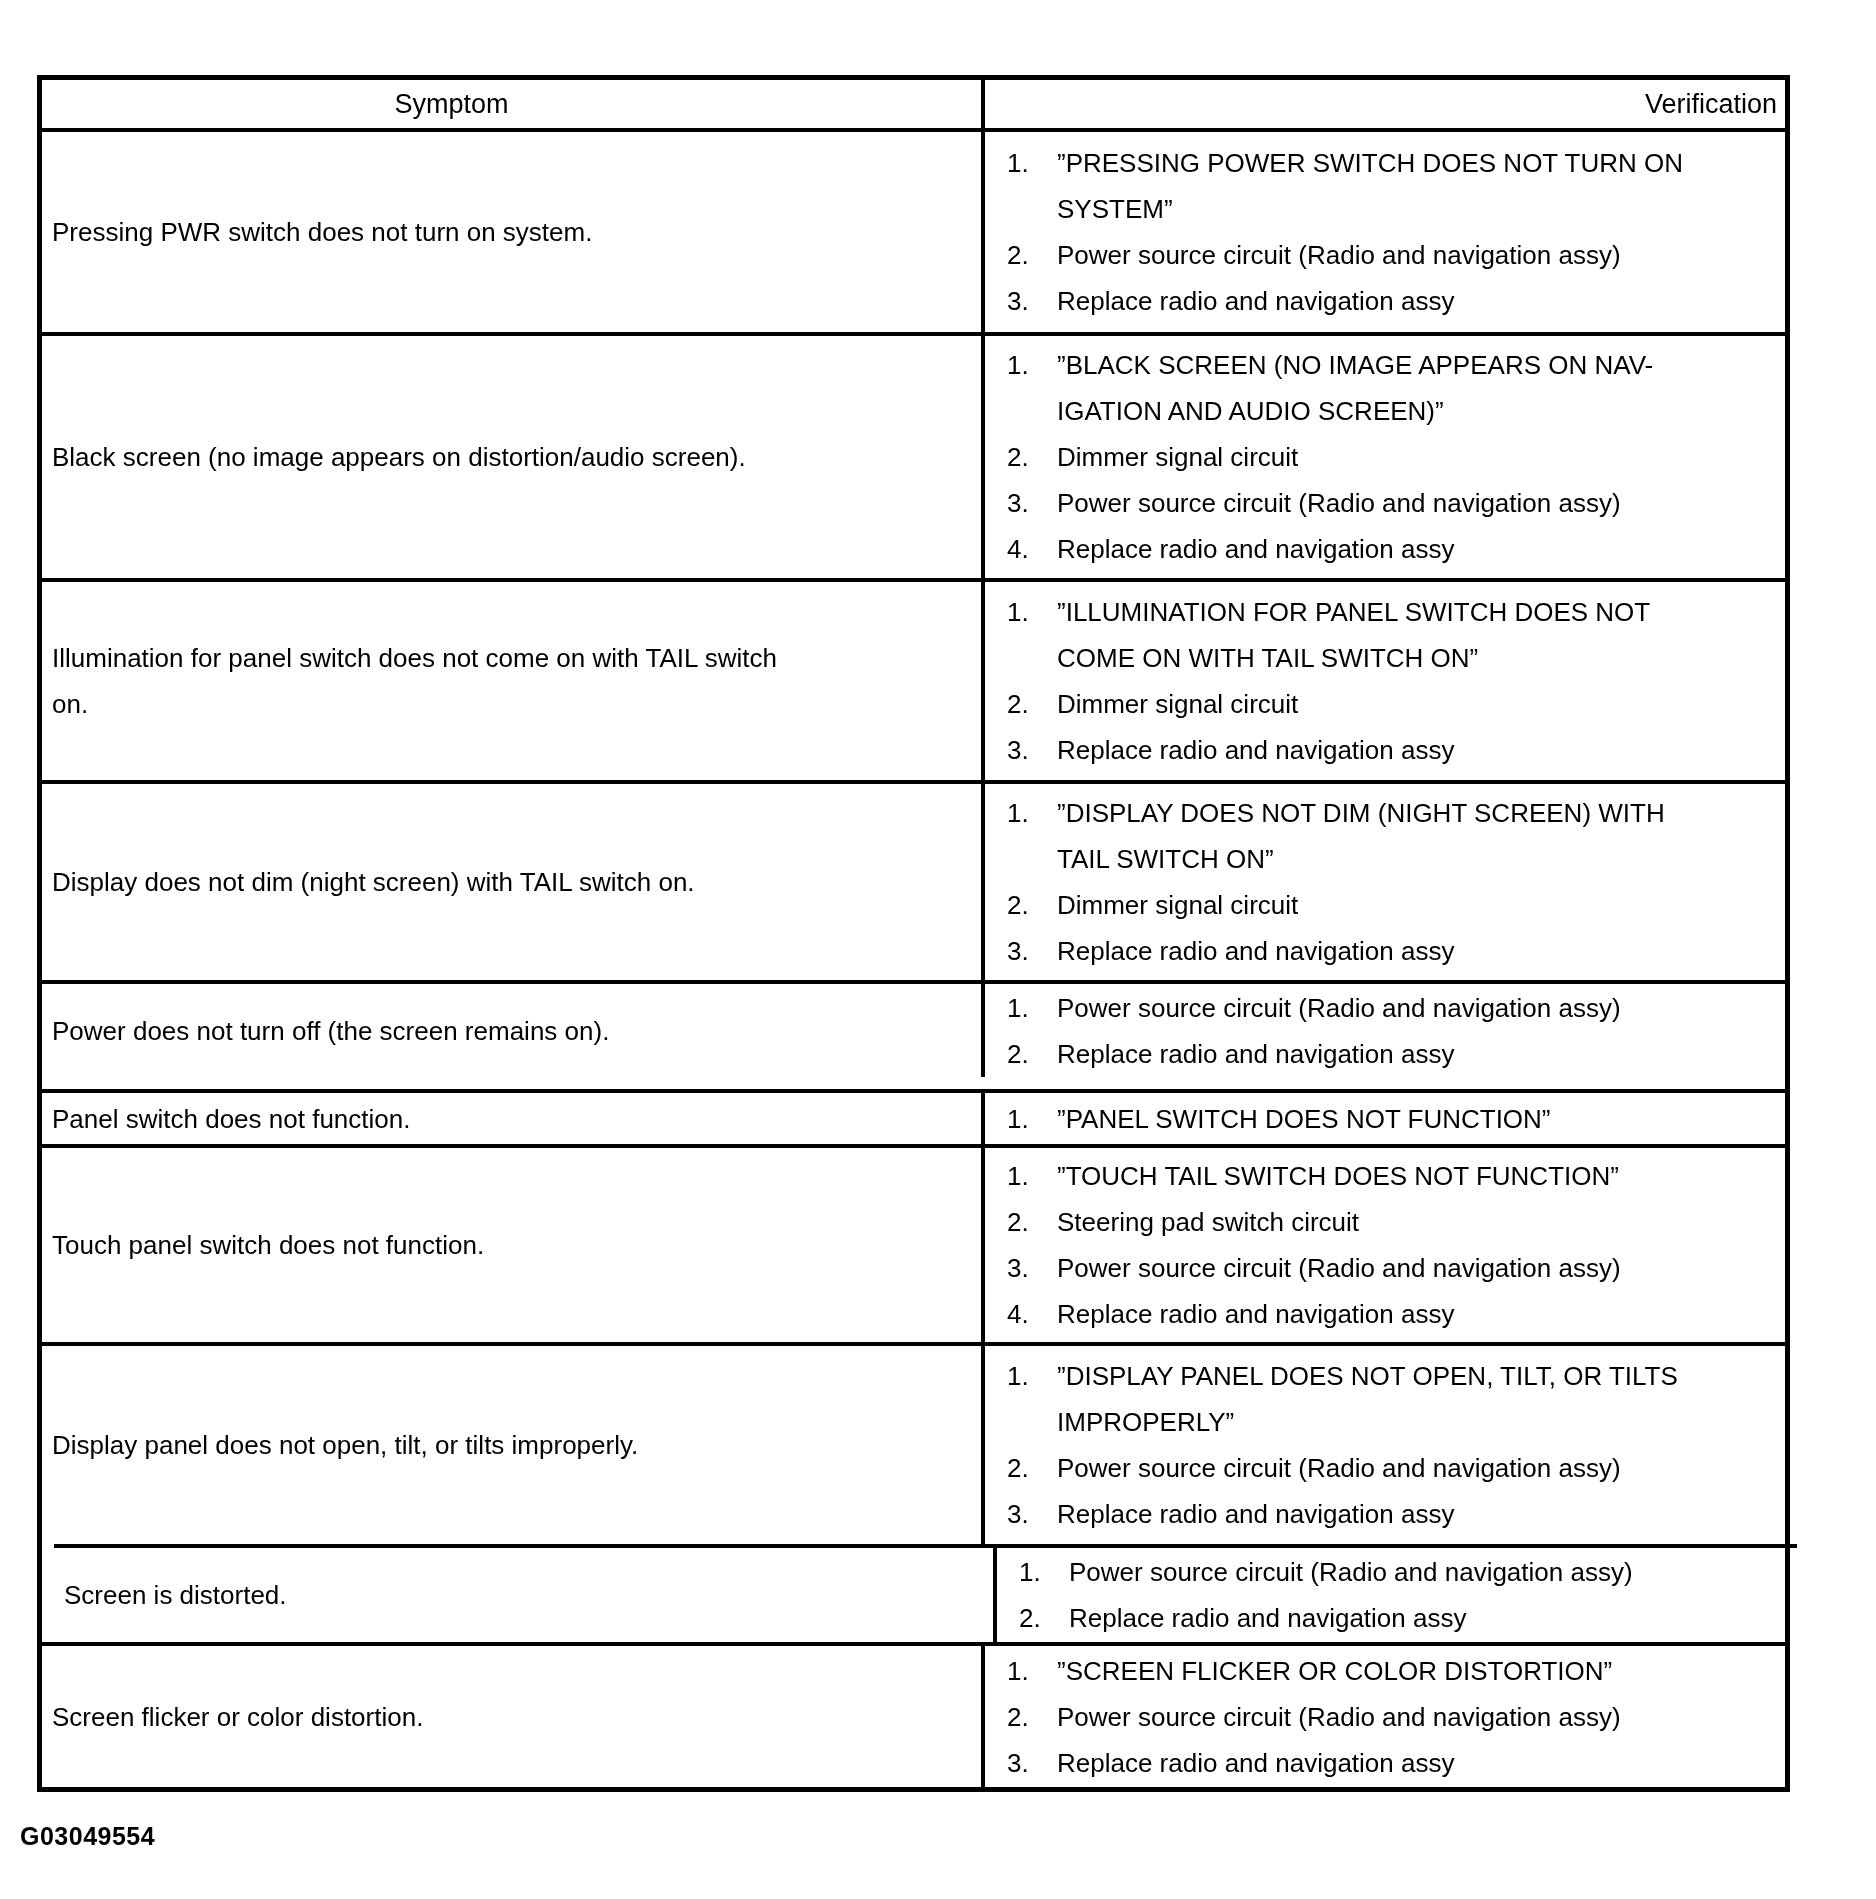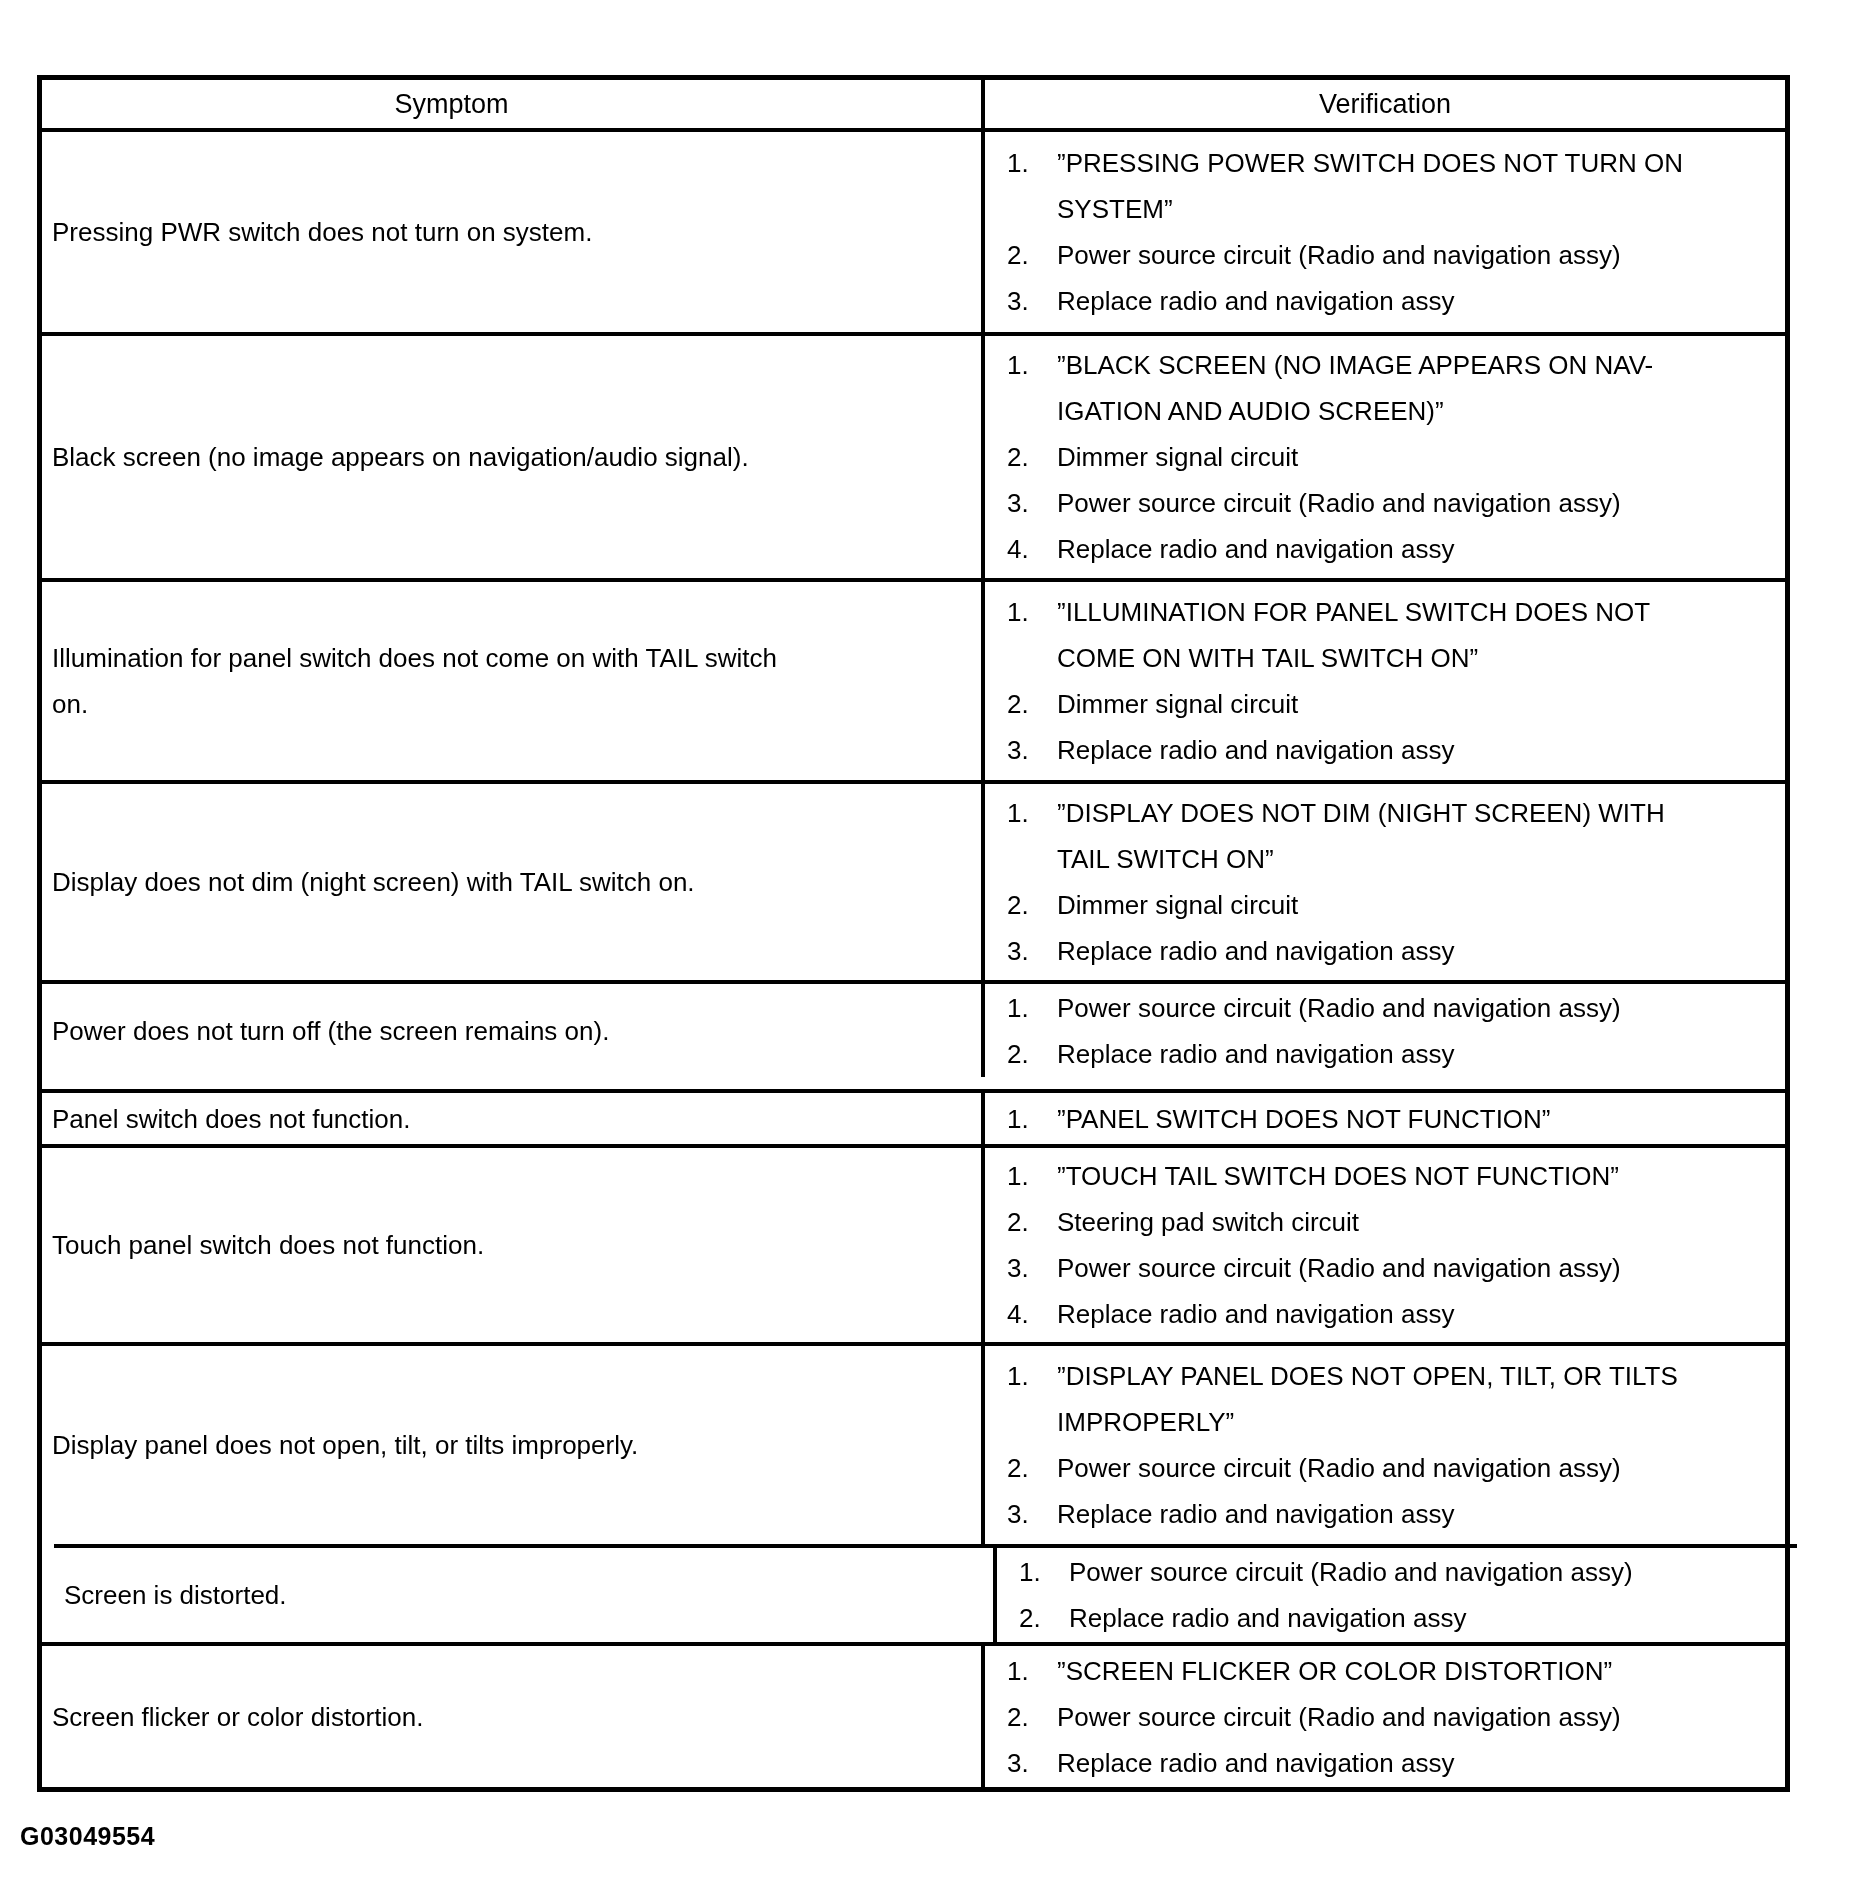--- a/index.html
+++ b/index.html
@@ -31,21 +31,21 @@
     padding: 4px 12px 4px 10px;
   }
   .ver {
     flex: 1;
     align-items: center;
     padding: 4px 8px 4px 22px;
   }
   .header-row { height: 48px; }
   .header-row .cell { align-items: center; justify-content: center; padding-top: 0; padding-bottom: 0; }
   .header-row .sym { padding-right: 130px; }
-  .header-row .ver { padding-left: 8px; }
+  .header-row .ver { padding-left: 8px; justify-content: flex-end; }
   .head-label { font-size: 27px; }
   .sym-text { white-space: pre-line; }
   .vlist { width: 100%; }
   .vitem { display: flex; align-items: flex-start; }
   .vnum { width: 50px; flex: none; }
   .vtext { flex: 1; white-space: pre-line; }
   
   .row-0 { height: 204px; }
   .row-1 { height: 246px; }
   .row-2 { height: 202px; }
@@ -94,21 +94,21 @@
           </div>
           <div class="vitem">
             <div class="vnum">3.</div>
             <div class="vtext">Replace radio and navigation assy</div>
           </div>
         </div>
       </div>
     </div>
     <div class="row body-row row-1">
       <div class="cell sym">
-        <div class="sym-text">Black screen (no image appears on navigation/audio signal).</div>
+        <div class="sym-text">Black screen (no image appears on distortion/audio screen).</div>
       </div>
       <div class="cell ver">
         <div class="vlist">
           <div class="vitem">
             <div class="vnum">1.</div>
             <div class="vtext">”BLACK SCREEN (NO IMAGE APPEARS ON NAV-
 IGATION AND AUDIO SCREEN)”</div>
           </div>
           <div class="vitem">
             <div class="vnum">2.</div>

